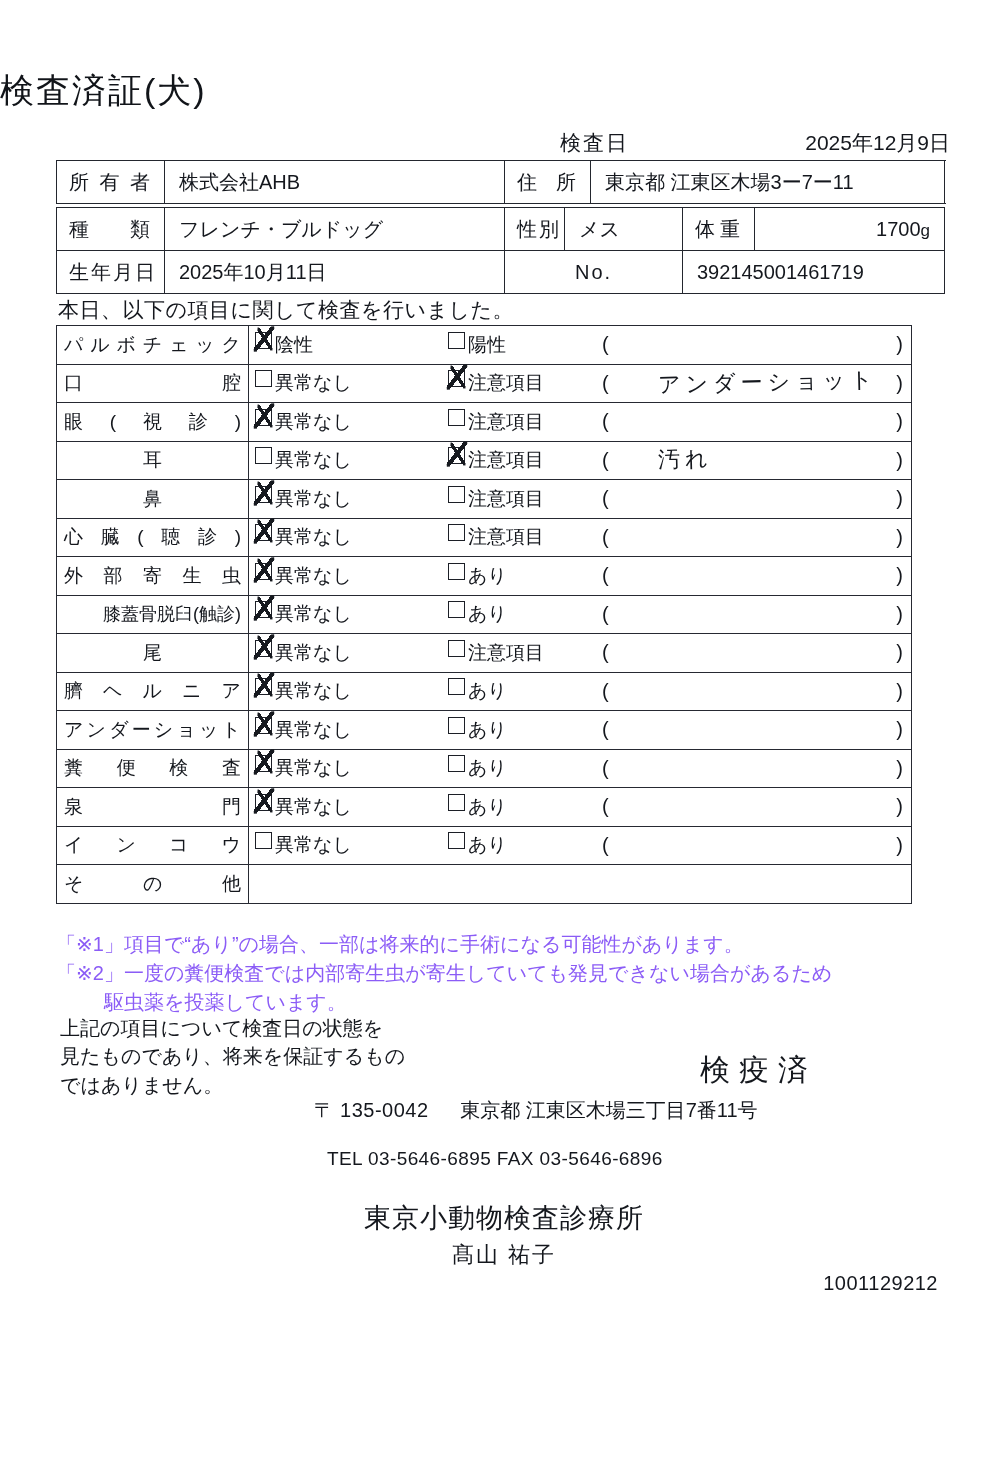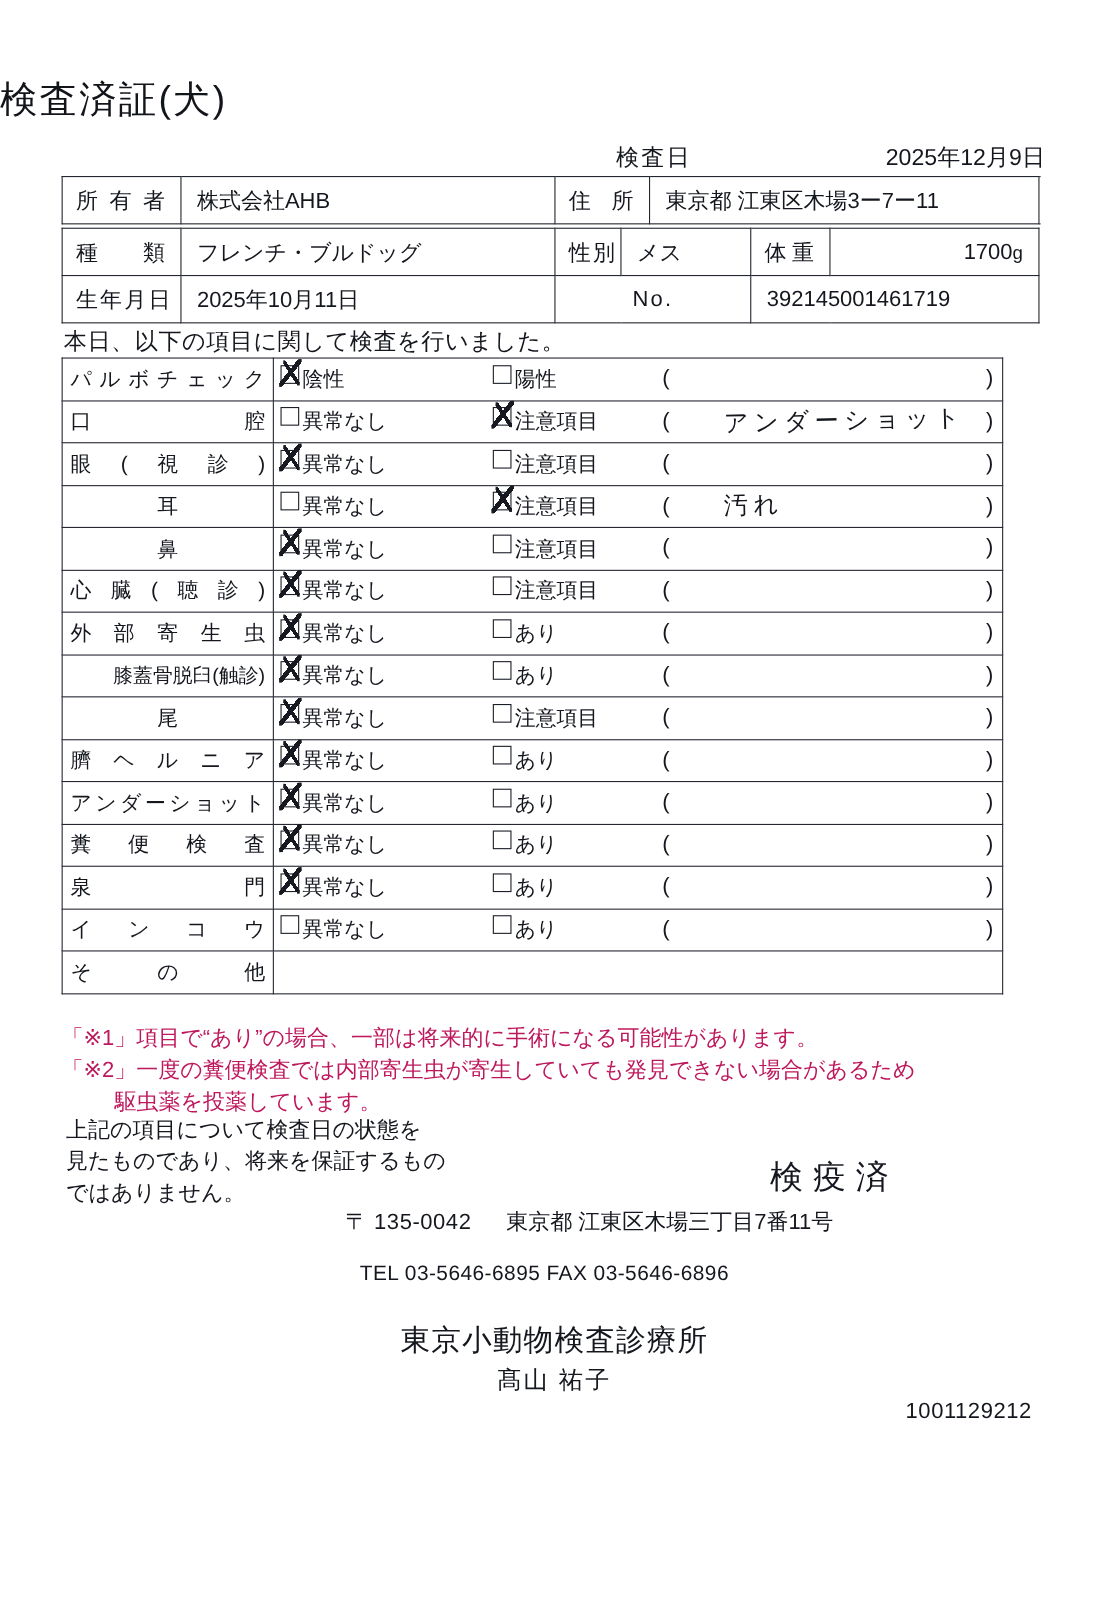--- a/index.html
+++ b/index.html
@@ -219,21 +219,21 @@
   }
 
   
   .footnotes {
     position: absolute;
     left: 56px;
     top: 930px;
     width: 880px;
     font-size: 20px;
     line-height: 1.45;
-    color: #be185d;
+    color: #8b5cf6;
   }
   .footnotes .fn-indent { padding-left: 48px; }
 
   
   .disclaimer {
     position: absolute;
     left: 60px;
     top: 1014px;
     width: 360px;
     font-size: 20px;

